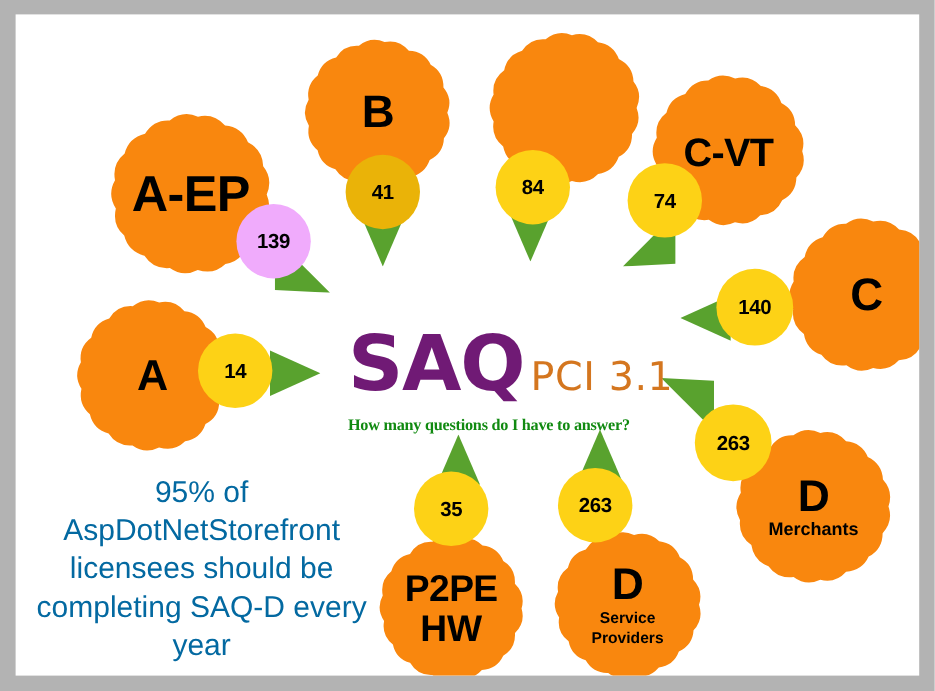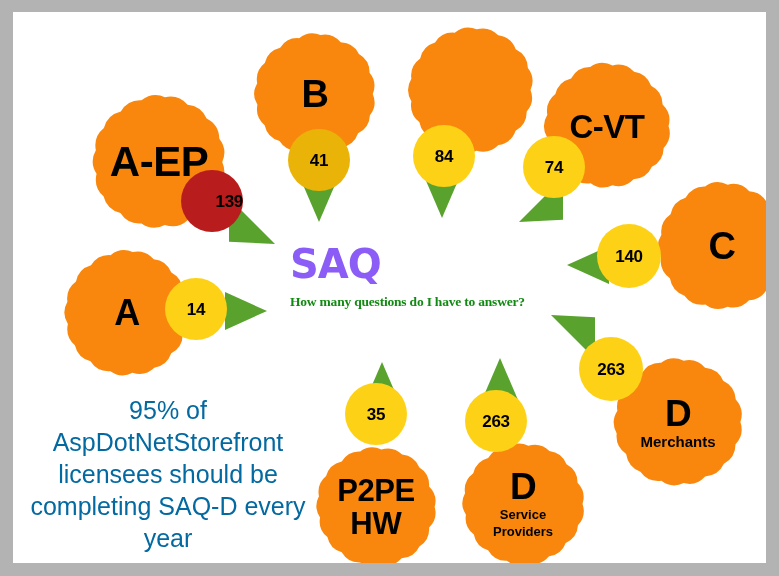--- a/index.html
+++ b/index.html
@@ -90,24 +90,25 @@
     z-index: 6;
   }
   #brand-line {
     display: flex;
     align-items: baseline;
     white-space: nowrap;
   }
   #brand-saq {
     font-family: "DejaVu Sans", sans-serif;
     font-weight: bold;
-    font-size: 40px;
-    color: #8b5cf6;
+    font-size: 64px;
+    color: #701a75;
     letter-spacing: -1px;
     line-height: 1;
+    margin-top: 28px;
   }
   #brand-pci {
     font-family: "DejaVu Sans", sans-serif;
     font-weight: normal;
     font-size: 33px;
     color: #d4761f;
     letter-spacing: 0.5px;
     margin-left: 5px;
     line-height: 1;
   }
@@ -144,21 +145,21 @@
           <svg width="46" height="46" viewBox="0 0 46 46">
             <polygon points="0,0 46,46 0,43.699999999999996" fill="#59a22e"></polygon>
           </svg>
         </div>
         <div class="blob" style="left: 76px; top: 80px; width: 140px; height: 140px;">
           <div class="blob-shape"><svg width="140" height="140" viewBox="0 0 140 140">
               <path d="M133.25,70.00 Q138.64,82.83 130.08,93.28 Q129.36,106.76 116.73,112.60 Q112.17,125.85 98.86,127.97 Q89.15,137.30 75.83,132.95 Q63.59,139.21 52.54,131.38 Q38.83,132.59 31.40,121.11 Q17.80,117.59 14.52,104.35 Q4.37,95.42 7.54,81.67 Q0.12,70.00 6.84,58.19 Q4.24,44.52 14.89,35.88 Q18.23,22.81 31.85,19.48 Q38.94,7.62 52.46,8.36 Q63.49,-0.26 76.00,5.22 Q89.31,2.15 98.55,12.65 Q112.34,13.94 117.64,26.57 Q129.99,32.85 130.32,46.63 Q138.76,57.15 133.25,70.00 Z" fill="#f9870e"></path>
             </svg></div>
           <div class="blob-text" style="font-size: 42px;">A-EP</div>
         </div>
-        <div class="bubble" style="left: 168px; top: 158px; width: 62px; height: 62px; background: #b91c1c; justify-content: flex-end;">
+        <div class="bubble" style="left: 184px; top: 158px; width: 62px; height: 62px; background: #f0abfc;">
           <span style="font-size: 17px;">139</span>
         </div>
         <div class="arrow" style="left: 212px; top: 278px;">
           <svg width="42" height="42" viewBox="0 0 42 42">
             <polygon points="0,2.1 42,21 0,39.9" fill="#59a22e"></polygon>
           </svg>
         </div>
         <div class="blob" style="left: 48px; top: 235px; width: 132px; height: 132px;">
           <div class="blob-shape"><svg width="132" height="132" viewBox="0 0 132 132">
               <path d="M125.59,66.00 Q130.19,78.00 121.68,87.57 Q121.64,100.45 110.26,106.34 Q105.89,118.82 93.28,120.79 Q84.14,129.77 71.55,125.84 Q59.91,131.67 49.44,124.21 Q36.50,125.25 29.50,114.33 Q16.81,110.85 13.90,98.26 Q4.12,89.97 6.87,77.05 Q-0.03,66.00 6.42,54.86 Q4.51,42.18 15.00,34.42 Q17.61,21.89 30.03,18.37 Q36.78,7.32 49.54,8.16 Q59.88,-0.03 71.65,5.05 Q84.12,2.30 92.72,12.33 Q105.54,13.64 110.34,25.58 Q121.64,31.55 121.59,44.47 Q130.13,54.01 125.59,66.00 Z" fill="#f9870e"></path>
@@ -243,21 +244,21 @@
             <polygon points="21,0 39.06,42 2.9400000000000004,42" fill="#59a22e"></polygon>
           </svg>
         </div>
         <div class="blob" style="left: 300px; top: 432px; width: 126px; height: 126px;">
           <div class="blob-shape"><svg width="126" height="126" viewBox="0 0 126 126">
               <path d="M121.62,63.00 Q125.13,74.61 116.17,83.60 Q116.76,96.29 106.35,102.52 Q101.20,113.58 88.55,114.32 Q80.28,123.73 68.37,120.94 Q57.15,126.08 47.20,118.54 Q35.06,119.11 28.74,108.37 Q16.90,105.03 14.42,93.08 Q4.81,85.54 7.08,73.45 Q0.16,63.00 5.96,52.34 Q3.56,39.97 13.11,32.11 Q16.31,20.44 28.71,17.59 Q35.06,6.88 47.21,7.50 Q57.18,0.19 68.32,5.57 Q80.39,1.89 89.13,10.53 Q101.60,11.89 106.38,23.45 Q116.75,29.72 116.10,42.43 Q125.10,51.39 121.62,63.00 Z" fill="#f9870e"></path>
             </svg></div>
           <div class="blob-text" style="font-size: 31px;">P2PE</div>
           <div class="blob-sub" style="font-size: 31px;">HW</div>
         </div>
-        <div class="bubble" style="left: 332px; top: 371px; width: 62px; height: 62px; background: rgb(253, 210, 22);">
+        <div class="bubble" style="left: 332px; top: 381px; width: 62px; height: 62px; background: rgb(253, 210, 22);">
           <span style="font-size: 17px;">35</span>
         </div>
         <div class="arrow" style="left: 466px; top: 346px;">
           <svg width="42" height="42" viewBox="0 0 42 42">
             <polygon points="21,0 39.06,42 2.9400000000000004,42" fill="#59a22e"></polygon>
           </svg>
         </div>
         <div class="blob" style="left: 446px; top: 428px; width: 128px; height: 128px;">
           <div class="blob-shape"><svg width="128" height="128" viewBox="0 0 128 128">
               <path d="M123.51,64.00 Q127.60,75.89 118.96,85.29 Q118.29,97.62 106.74,102.96 Q102.32,114.74 90.02,116.27 Q81.64,126.00 69.50,123.33 Q58.02,128.49 47.85,120.75 Q35.50,121.23 29.09,110.23 Q17.19,106.67 14.84,94.44 Q4.88,86.90 6.96,74.66 Q0.02,64.00 6.03,53.16 Q4.12,40.80 14.25,33.20 Q16.98,21.14 29.17,17.88 Q35.68,7.13 48.04,7.89 Q58.11,0.40 69.39,5.78 Q81.59,2.19 90.35,11.09 Q102.85,12.56 107.51,24.34 Q118.56,30.22 118.58,42.85 Q127.40,52.15 123.51,64.00 Z" fill="#f9870e"></path>
@@ -266,20 +267,21 @@
           <div class="blob-sub" style="font-size: 13px; line-height: 1.25; width: 72px;">Service Providers</div>
         </div>
         <div class="bubble" style="left: 452px; top: 378px; width: 62px; height: 62px; background: rgb(253, 210, 22);">
           <span style="font-size: 17px;">263</span>
         </div>
       </div>
 
     <div id="brand" style="left:277px; top:232px;">
       <div id="brand-line">
         <span id="brand-saq">SAQ</span>
+        <span id="brand-pci">PCI 3.1</span>
       </div>
       <div id="brand-tagline">How many questions do I have to answer?</div>
     </div>
 
     <div id="note" style="left:10px; top:382px;">95% of AspDotNetStorefront licensees should be completing SAQ-D every year</div>
 
   </div>
 </div>
 
 </body></html>

